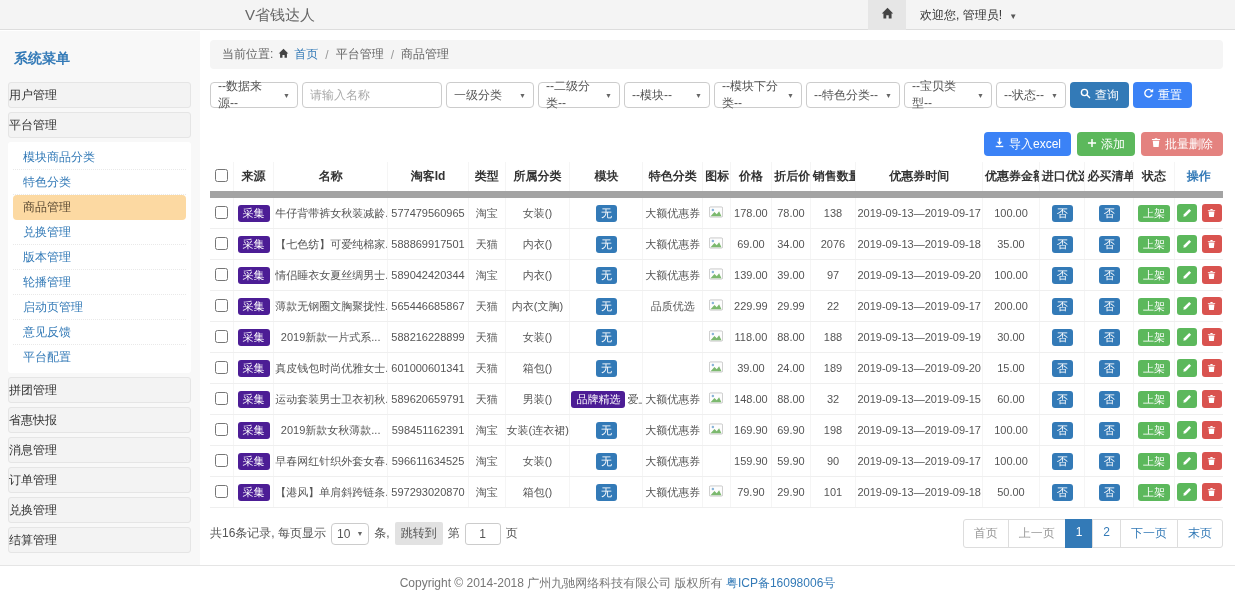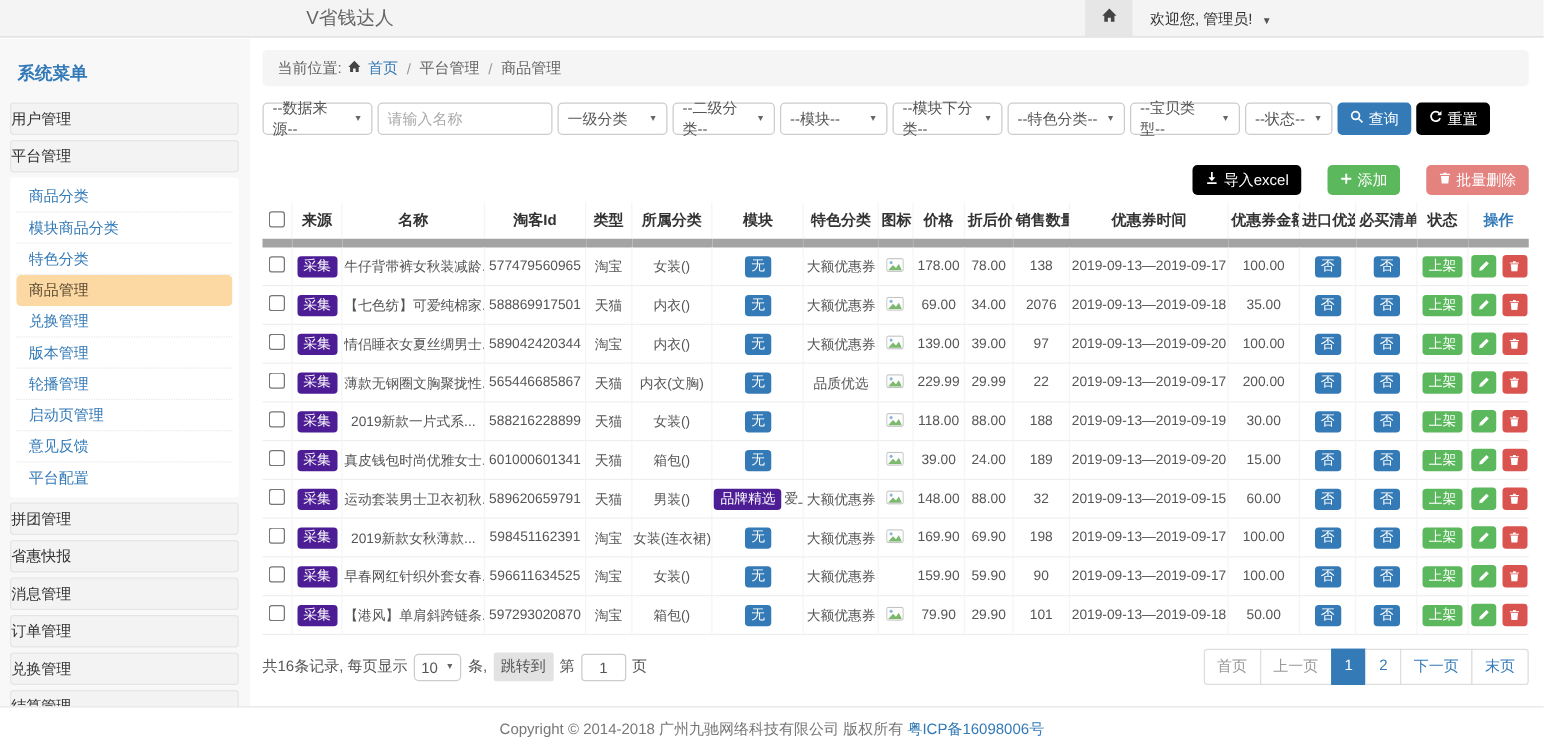--- a/index.html
+++ b/index.html
@@ -37,24 +37,24 @@
   .filters { display:flex; gap:4px; margin-top:13px; align-items:center; }
   .ctl { height:26px; border:1px solid #ccc; border-radius:4px; background:#fff; font-size:12px; color:#555;
     display:flex; align-items:center; padding:0 7px; }
   .sel { justify-content:space-between; cursor:pointer; }
   .sel .caret { font-size:7px; color:#666; margin-left:6px; }
   input.ctl { outline:none; }
   input.ctl::placeholder { color:#aaa; }
   .btn { height:26px; border:none; border-radius:4px; color:#fff; font-size:12px; display:inline-flex;
     align-items:center; gap:4px; padding:0 10px; cursor:pointer; white-space:nowrap; }
   .btn-primary { background:#337ab7; }
-  .btn-info { background:#000000; }
+  .btn-info { background:#3b82f6; }
   .btn-success { background:#5cb85c; }
   .btn-danger-light { background:#e4827f; }
-  .toolbar { display:flex; justify-content:flex-end; gap:21px; margin-top:24px; }
+  .toolbar { display:flex; justify-content:flex-end; gap:6px; margin-top:24px; }
   .toolbar .btn { height:24px; }
   
   table { width:100%; border-collapse:collapse; table-layout:fixed; margin-top:6px; }
   th { font-weight:bold; color:#333; font-size:12px; padding:6px 2px; border-bottom:7px solid #a3a3a3;
     text-align:center; white-space:nowrap; overflow:hidden; }
   th.op-head { color:#337ab7; }
   td { font-size:11px; color:#555; padding:6px 1px; border-bottom:1px solid #efefef; text-align:center;
     white-space:nowrap; overflow:hidden; }
   td + td, th + th { border-left:1px solid #f5f5f5; }
   .badge { display:inline-block; padding:3px 5px; border-radius:3px; color:#fff; font-size:11px; line-height:1; }
@@ -108,21 +108,20 @@
 </div>
 
 <div class="left-rail"></div>
 
 <div class="sidebar">
   <div class="sidebar-title">系统菜单</div>
   <div class="menu-group">用户管理</div>
   <div class="menu-group">平台管理</div>
   <div class="submenu">
 
-  <div class="submenu-item">商品分类</div>
       <div class="submenu-item">模块商品分类</div>
       <div class="submenu-item">特色分类</div>
       <div class="submenu-item active">商品管理</div>
       <div class="submenu-item">兑换管理</div>
       <div class="submenu-item">版本管理</div>
       <div class="submenu-item">轮播管理</div>
       <div class="submenu-item">启动页管理</div>
       <div class="submenu-item">意见反馈</div>
       <div class="submenu-item">平台配置</div>
     </div>

